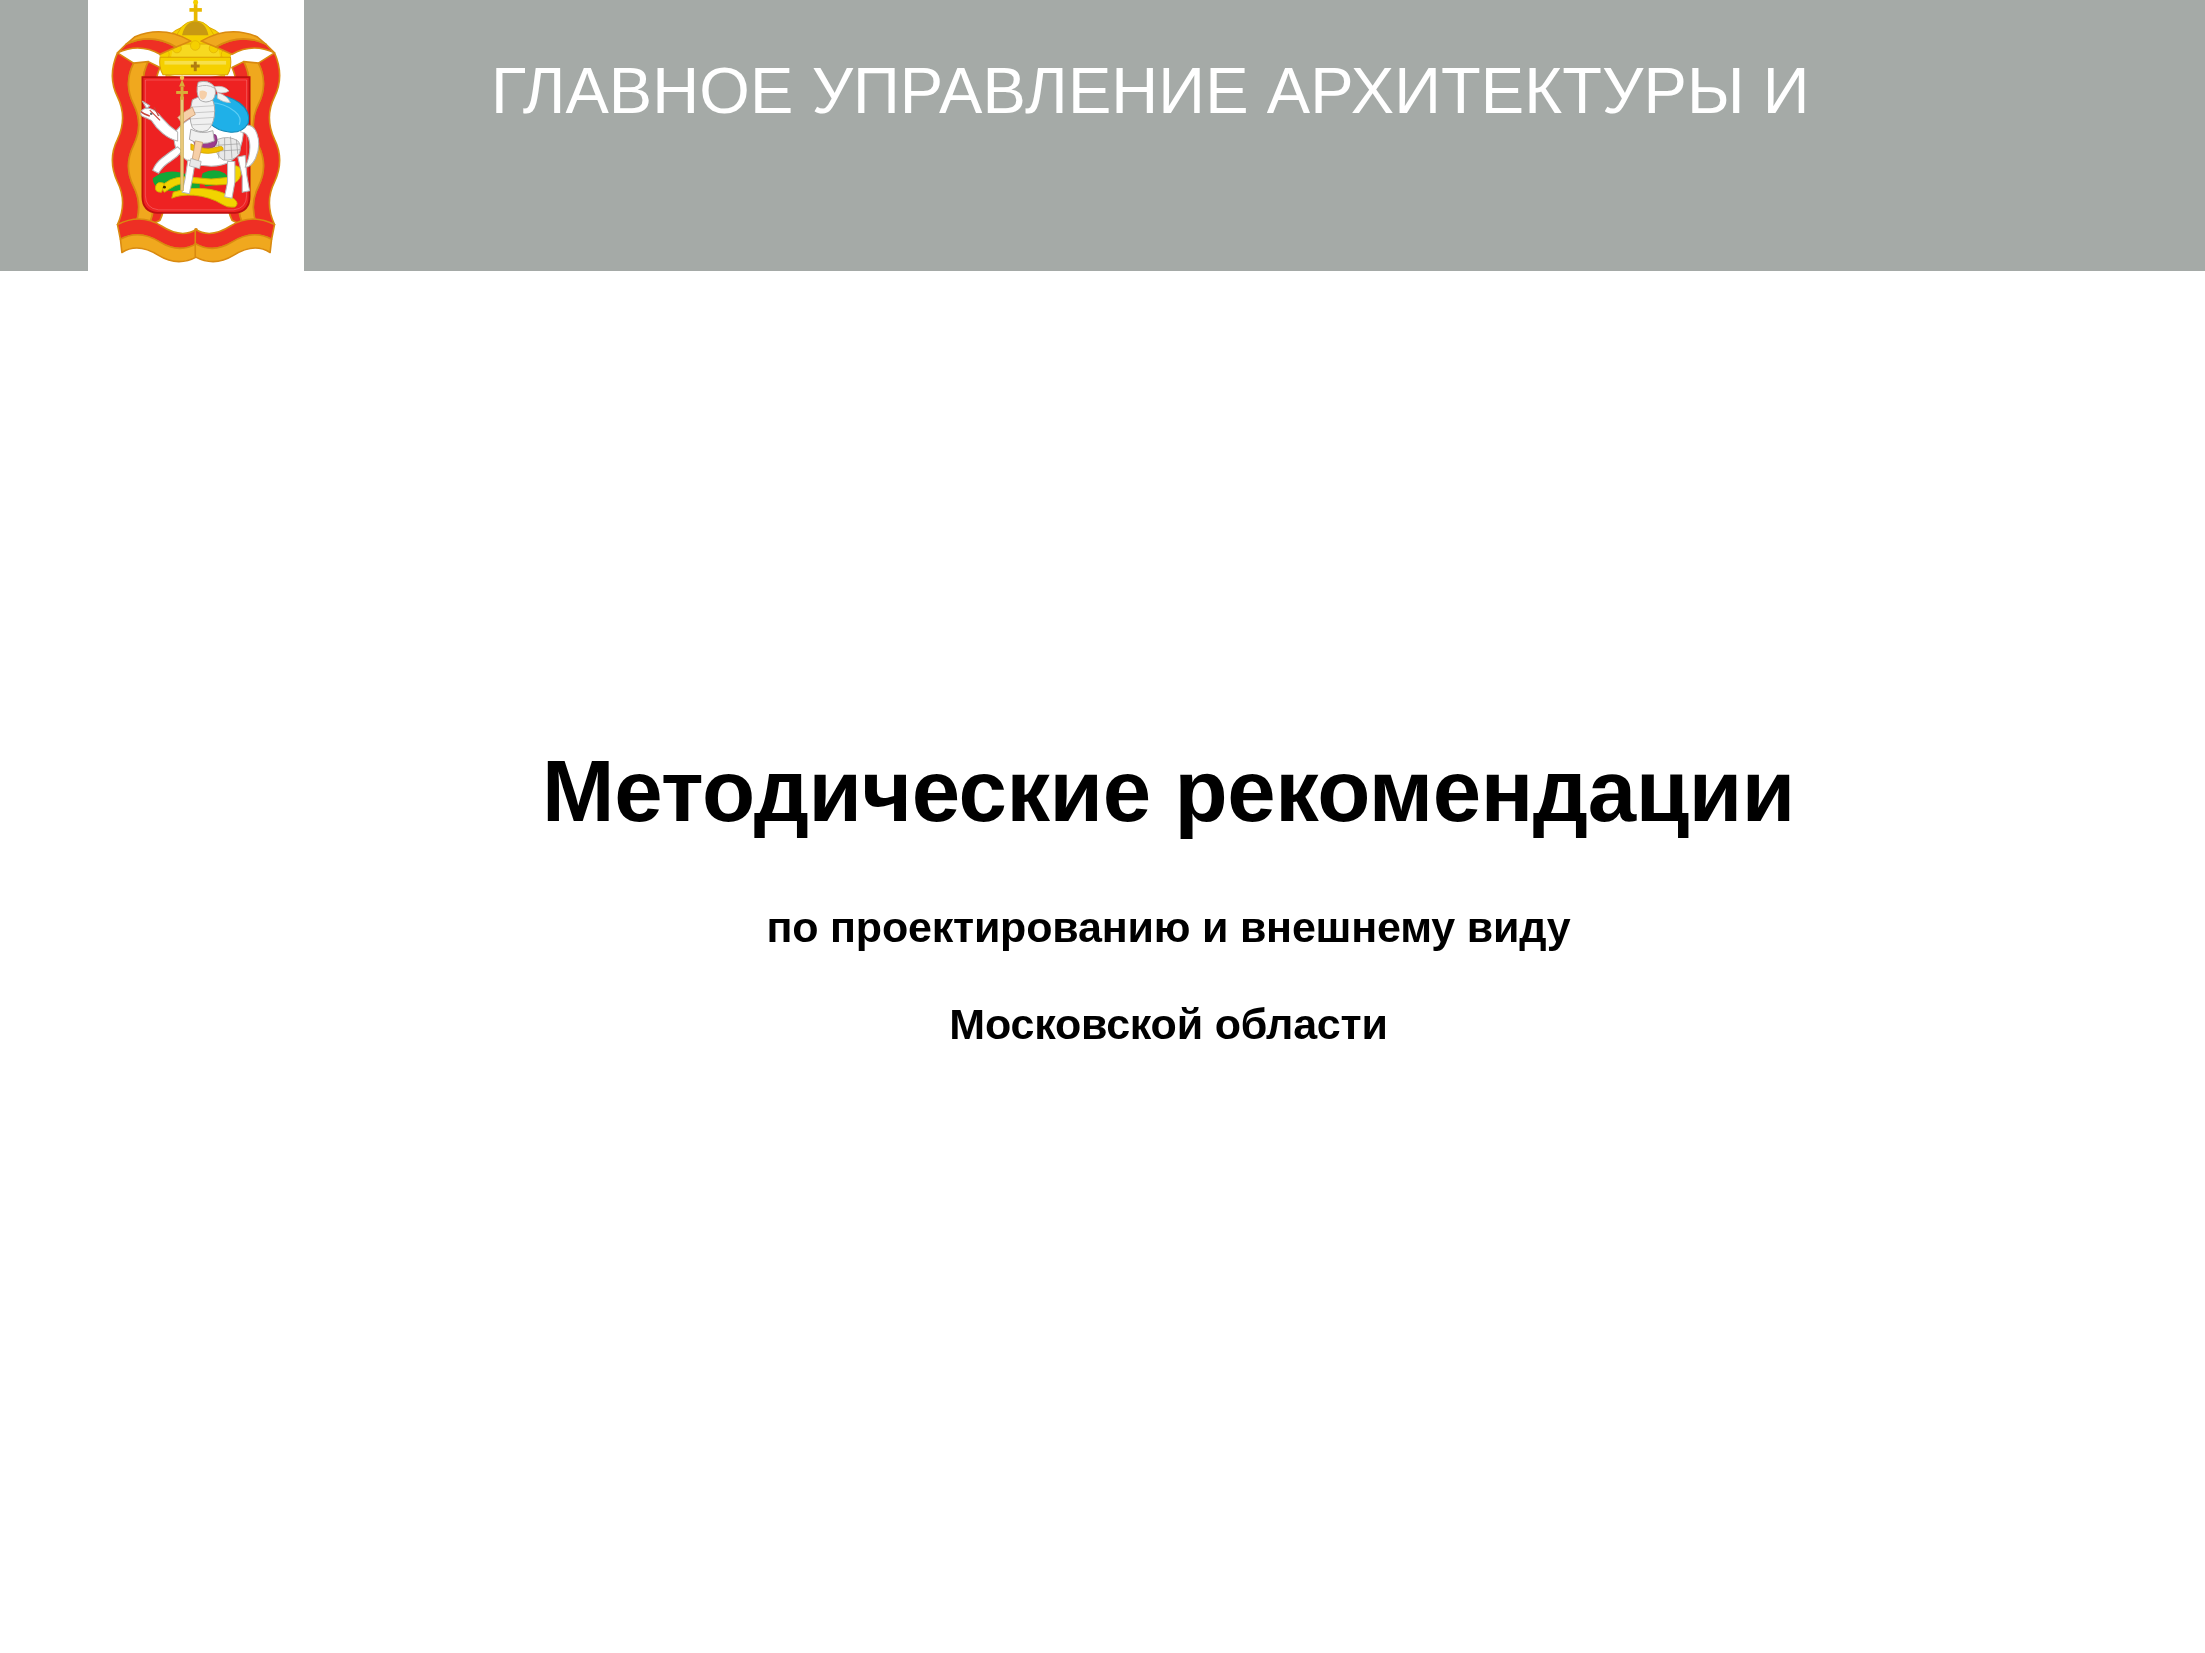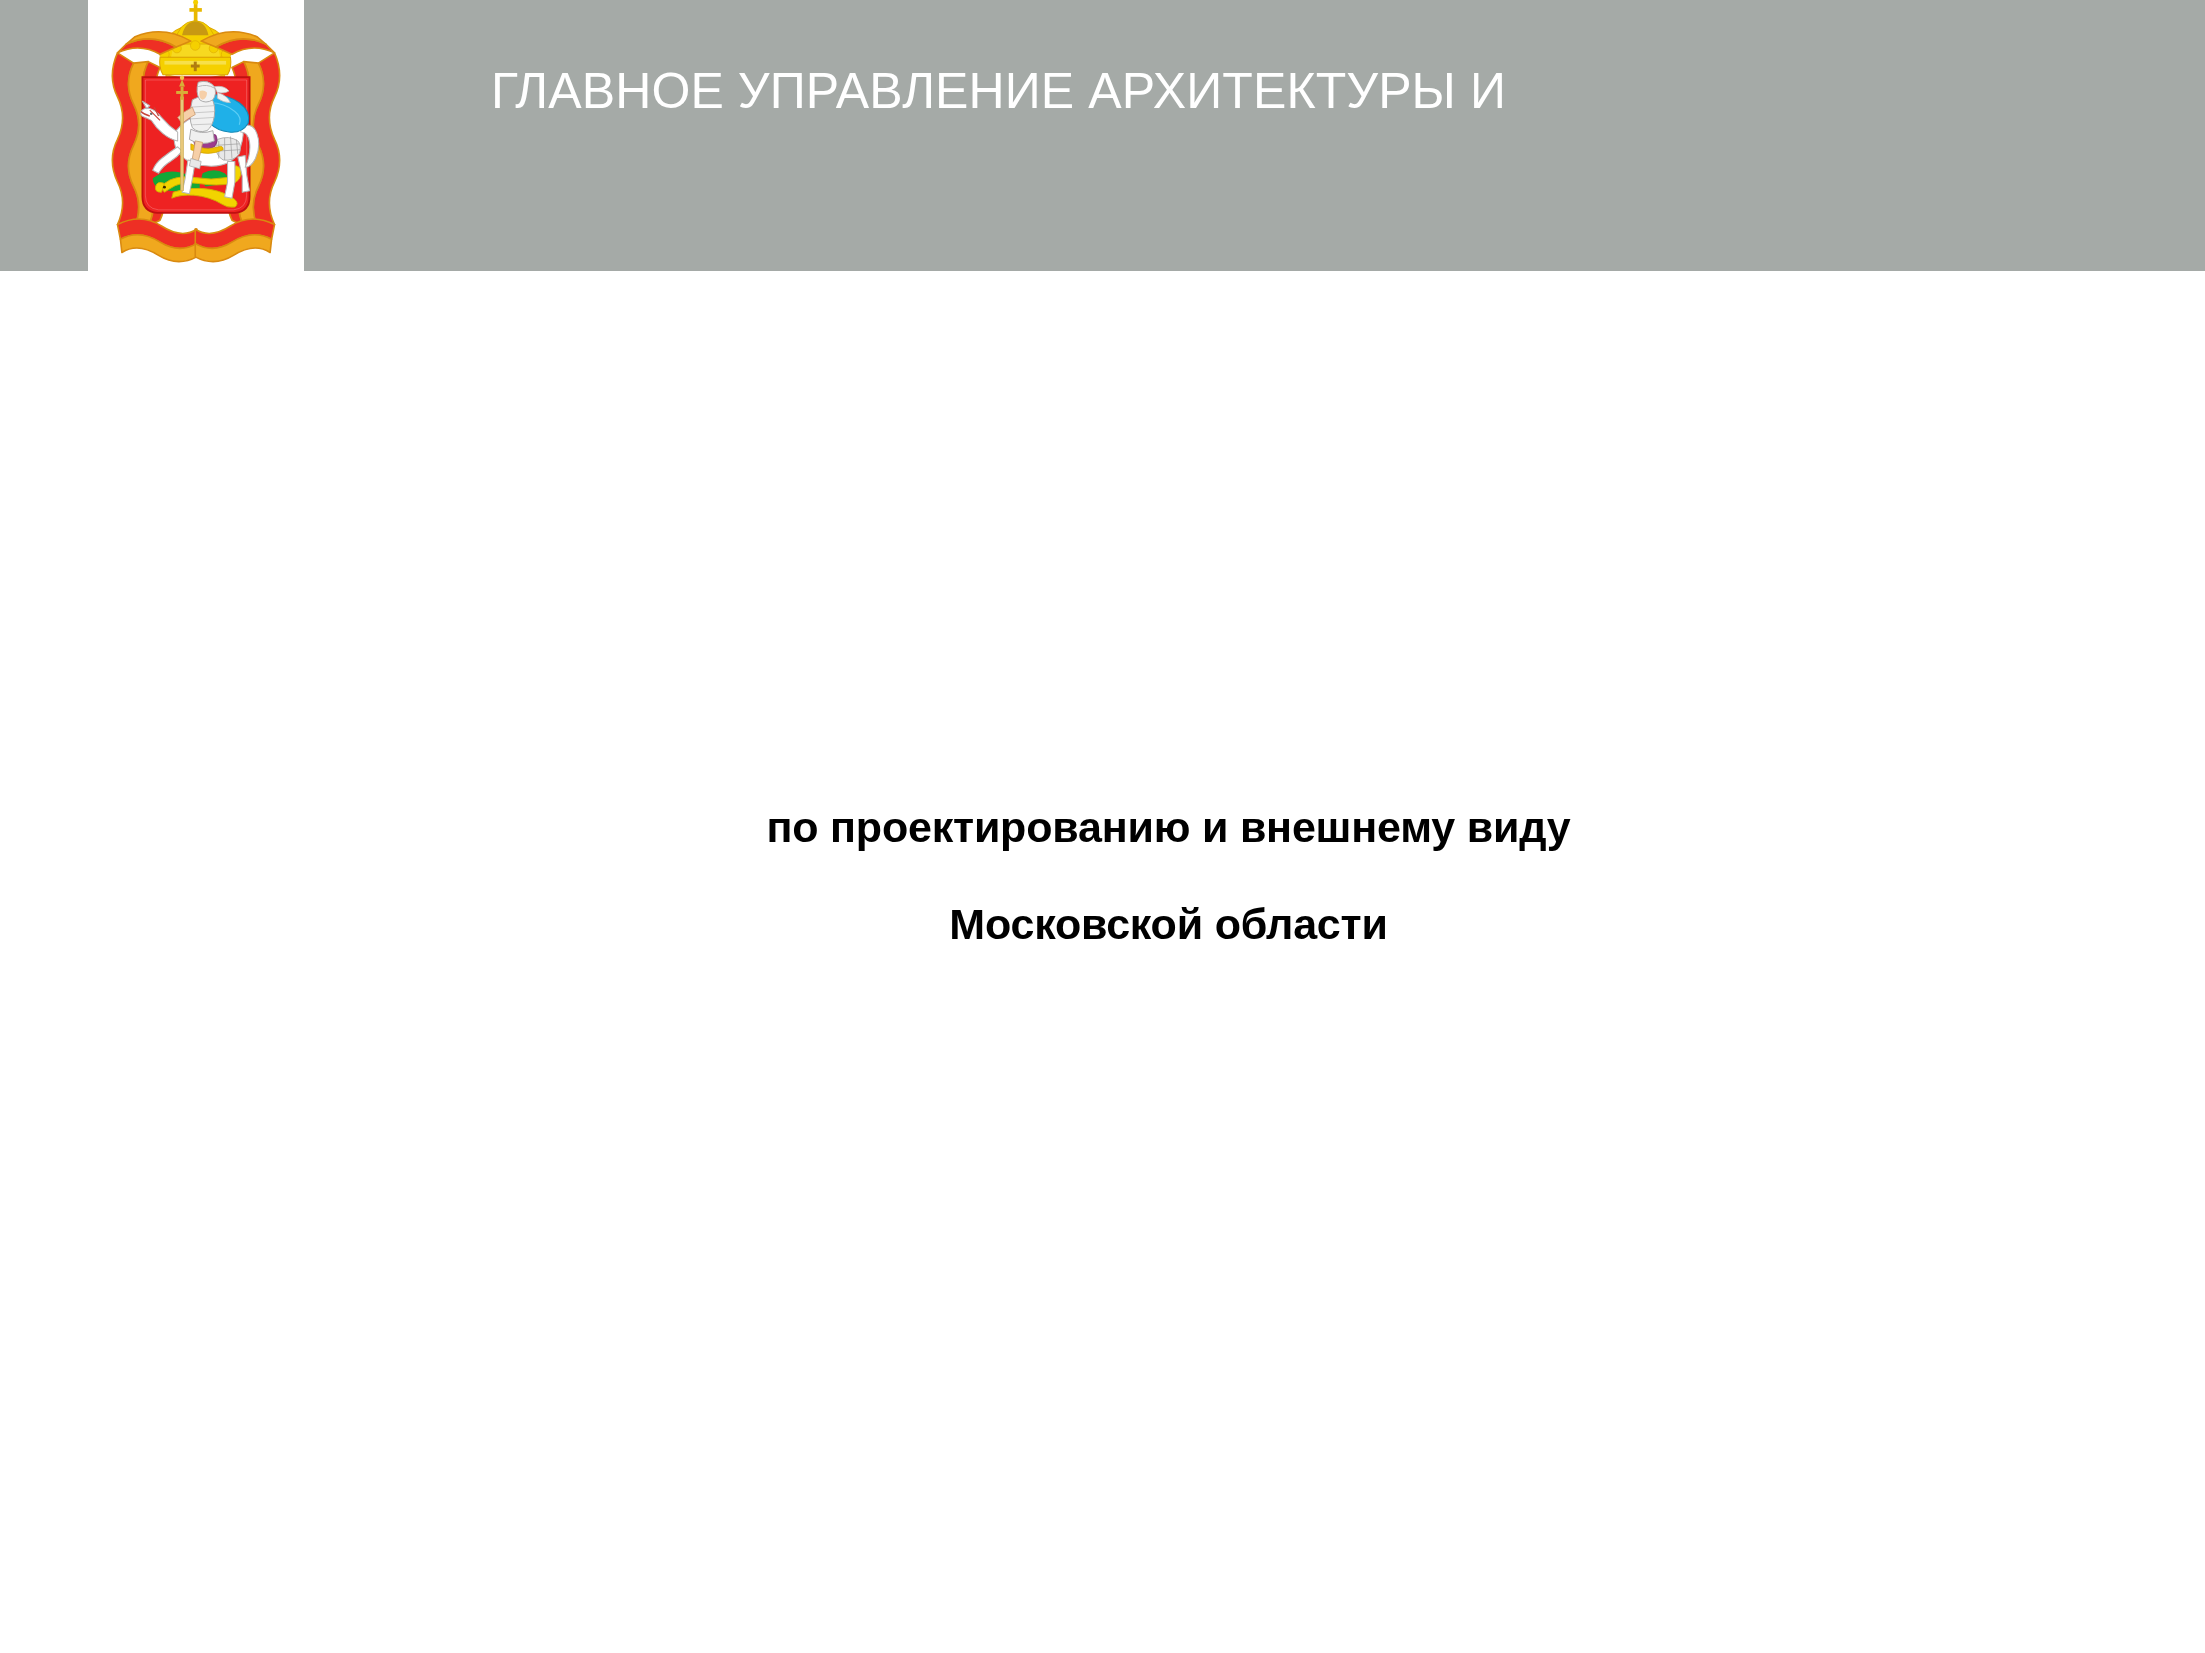--- a/index.html
+++ b/index.html
@@ -43,21 +43,21 @@
     display: block;
   }
 
   #header-title {
     position: absolute;
     left: 491px;
     top: 46px;
     width: 1617px;
     color: #ffffff;
     font-family: "Liberation Sans", sans-serif;
-    font-size: 50px;
+    font-size: 65px;
     font-weight: 400;
     line-height: 90px;
     letter-spacing: 0.1px;
     white-space: nowrap;
   }
   #header-title .hline {
     display: block;
   }
 
   
@@ -258,20 +258,21 @@
   </div>
 
   <div id="header-title">
     <span class="hline">ГЛАВНОЕ УПРАВЛЕНИЕ АРХИТЕКТУРЫ И</span>
   </div>
 </div>
 
 <div id="slide-body">
   <div id="title-block">
 
+    <div id="main-title">Методические рекомендации</div>
 
     <div id="subtitle-block">
       <span class="sline">по проектированию и внешнему виду</span>
       <span class="sline">Московской области</span>
     </div>
 
   </div>
 </div>
 
 

